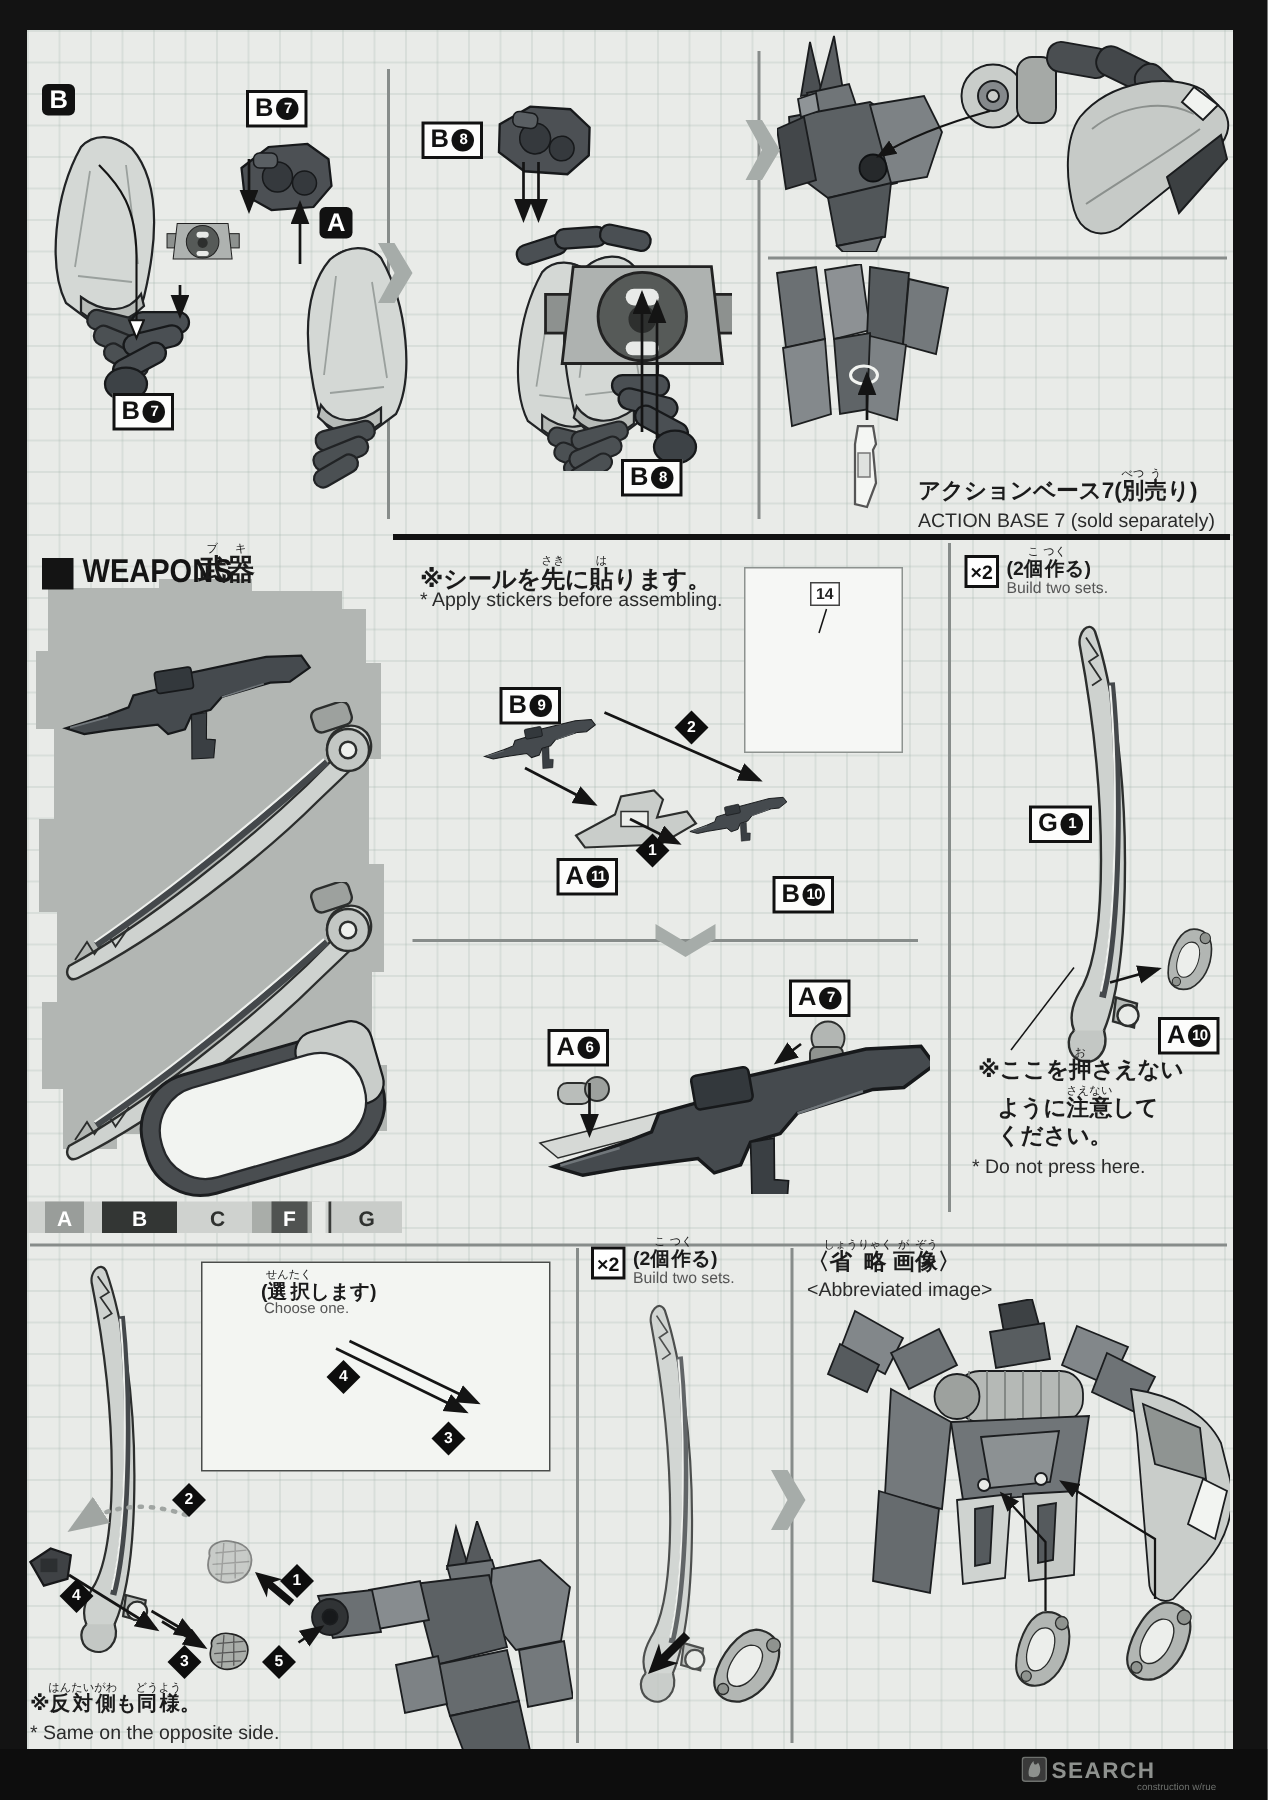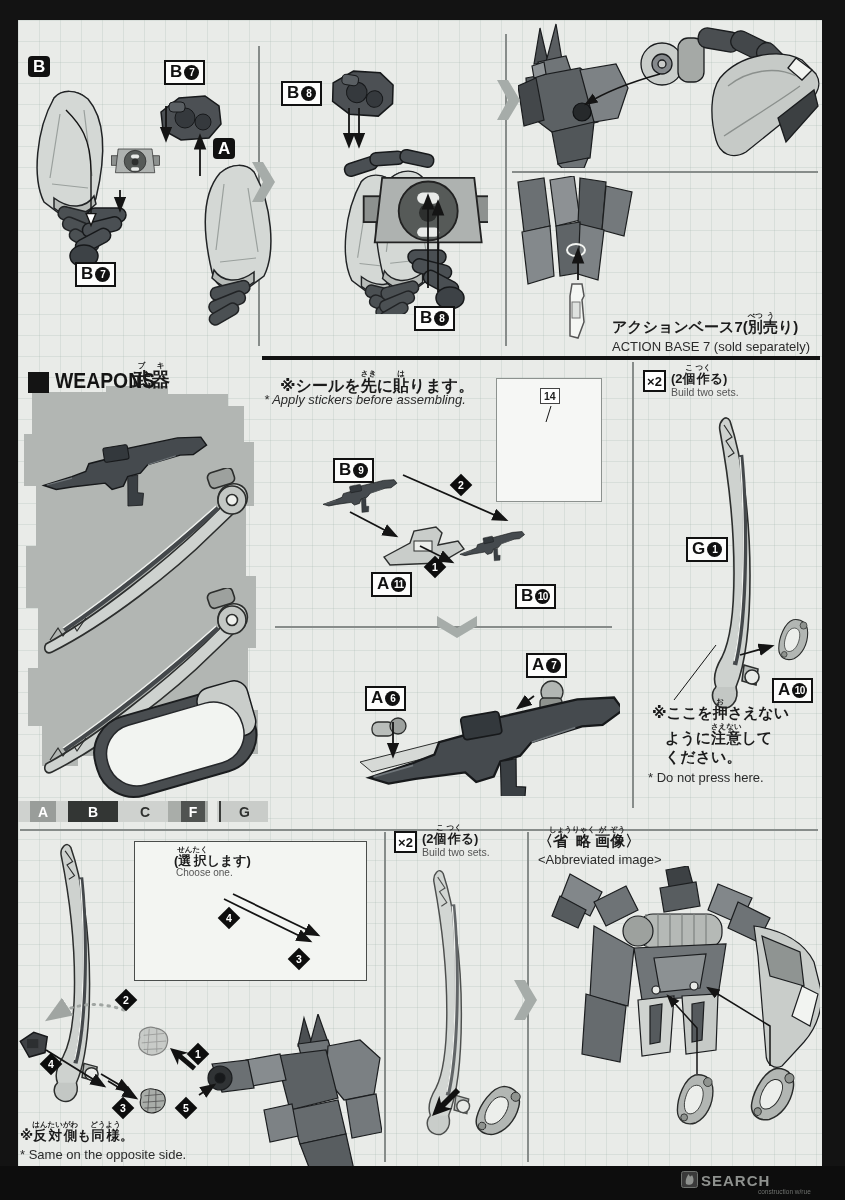--- a/index.html
+++ b/index.html
@@ -19,21 +19,21 @@
     background:#fdfdfc; border:2px solid #111; padding:1px 4px; font-weight:bold;
     font-size:17px; color:#111; line-height:1.1; }
   .plabel .n { width:15px; height:15px; border-radius:50%; background:#111; color:#fff;
     font-size:10px; letter-spacing:-0.5px; display:flex; align-items:center; justify-content:center; }
   .tag { position:absolute; z-index:6; background:#111; color:#fff; font-weight:bold;
     font-size:17px; padding:2px 5px; border-radius:4px; line-height:1; }
   .dia { position:absolute; z-index:6; width:16px; height:16px; background:#0d0d0d;
     transform:rotate(45deg); display:flex; align-items:center; justify-content:center; }
   .dia span { transform:rotate(-45deg); color:#fff; font-size:10.5px; font-weight:bold; }
   .jp { position:absolute; z-index:6; font-weight:bold; color:#1b1b1b; font-size:15px; white-space:nowrap; }
-  .jp ruby rt { font-size:7.5px; font-weight:bold; }
+  .jp ruby rt { font-size:7.5px; font-weight:normal; }
   .en { position:absolute; z-index:6; color:#2b2b2b; font-size:13px; white-space:nowrap; }
   .x2box { position:absolute; z-index:6; width:23px; height:22px; background:#fff;
     border:2.5px solid #111; color:#111; font-weight:bold; font-size:13px;
     display:flex; align-items:center; justify-content:center; }
   .weapons-title { position:absolute; z-index:6; font-weight:bold; font-size:22px;
     letter-spacing:0px; transform:scaleX(.88); transform-origin:left; color:#141414; }
   .wsq { position:absolute; z-index:6; width:21px; height:21px; background:#141414; }
   .insetbox { position:absolute; z-index:3; background:#f6f7f5; border:1.5px solid #8d928f; }
   .choosebox { position:absolute; z-index:3; background:#f3f5f2; border:1.5px solid #4a4d4b; }
   .sticker14 { position:absolute; z-index:6; background:#fff; border:1.5px solid #444;
@@ -299,21 +299,21 @@
       <span>F</span>
     </div>
   <div class="rbcell" style="left:190px; width:9px; background:#e8eae7;"></div>
   <div style="position:absolute; left:201px; top:0; width:2px; height:21px; background:#3a3c3a;"></div>
   <div class="rbcell" style="left:203px; width:47px; background:#c9ccc9; color:#2f312f;">
       <span>G</span>
     </div>
 </div>
 
 <div class="jp" style="left:280px; top:370px; font-size:16px;">※シールを<ruby>先<rt>さき</rt></ruby>に<ruby>貼<rt>は</rt></ruby>ります。</div>
-<div class="en" style="left:264px; top:392px;font-style:italic;">* Apply stickers before assembling.</div>
+<div class="en" style="left:280px; top:392px;">* Apply stickers before assembling.</div>
 
 <div class="insetbox" style="left:496px; top:378px; width:106px; height:124px;"></div>
 <svg class="ill" style="left:512px; top:388px;" width="24" height="22" viewBox="0 0 24 22">
   <rect x="1" y="1" width="22" height="20" fill="#fff" stroke="#444" stroke-width="1.5"></rect>
   <path d="M4,17 L18,17 L4,6 Z" fill="#151515"></path>
   <path d="M4,6 L9,6 L4,11 Z" fill="#fff" stroke="#151515" stroke-width="0.8"></path>
 </svg>
 <div class="sticker14" style="left:540px; top:388px;">14</div>
 <svg class="ill" style="left:510px; top:408px;" width="86" height="90" viewBox="0 0 86 90">
   <rect x="36" y="2" width="20" height="14" rx="3" fill="#4a4e51" stroke="#16181a" stroke-width="1.3"></rect>

